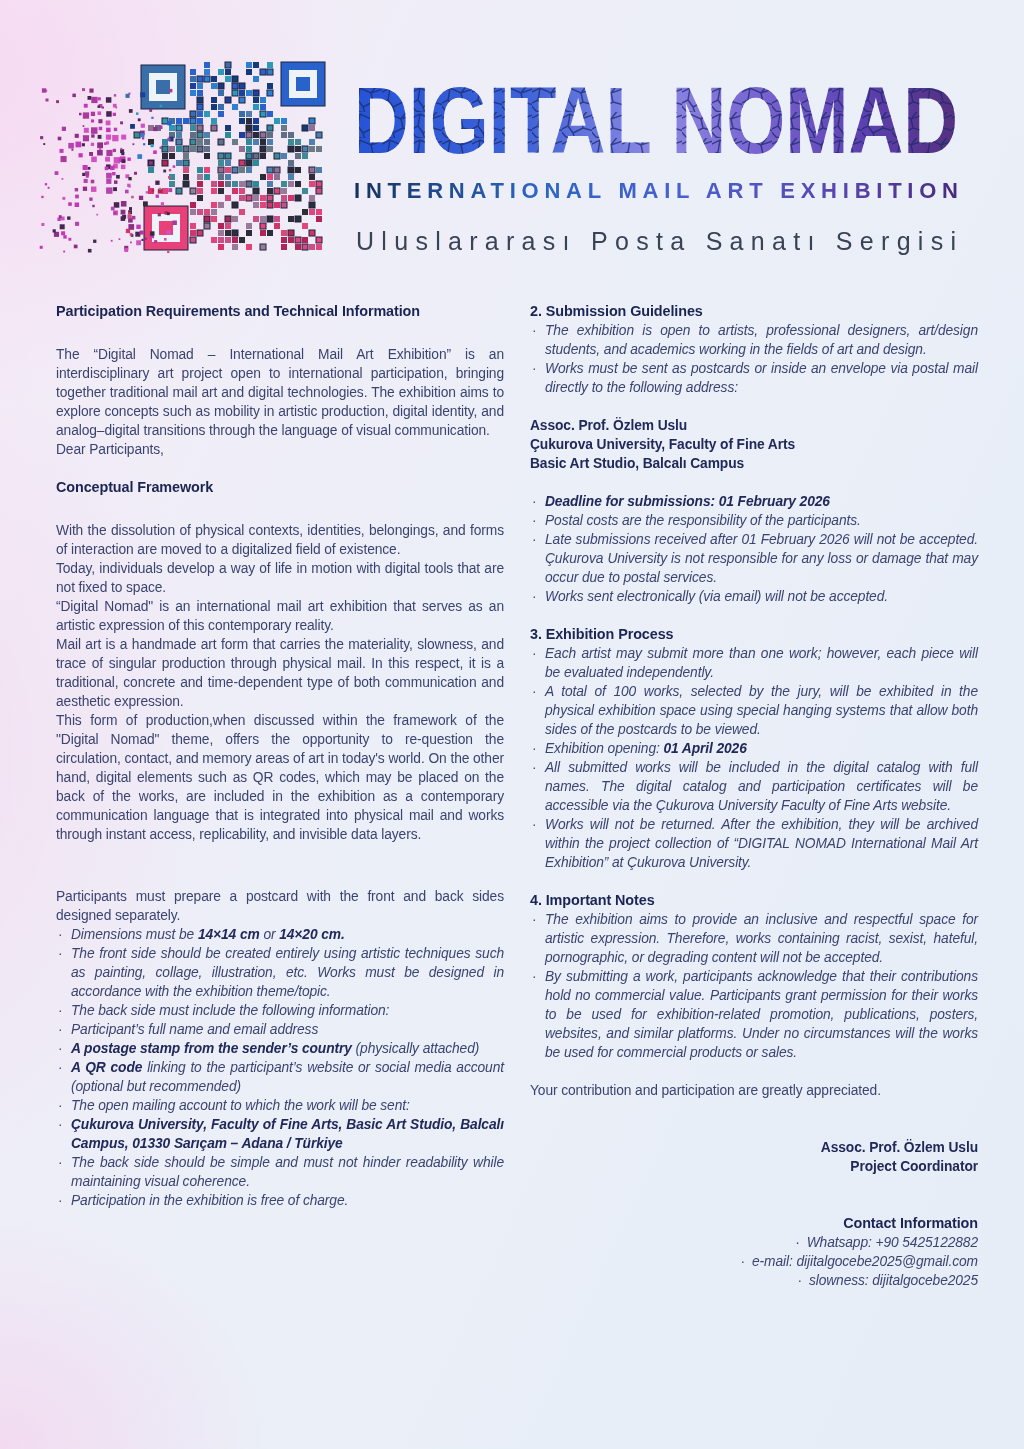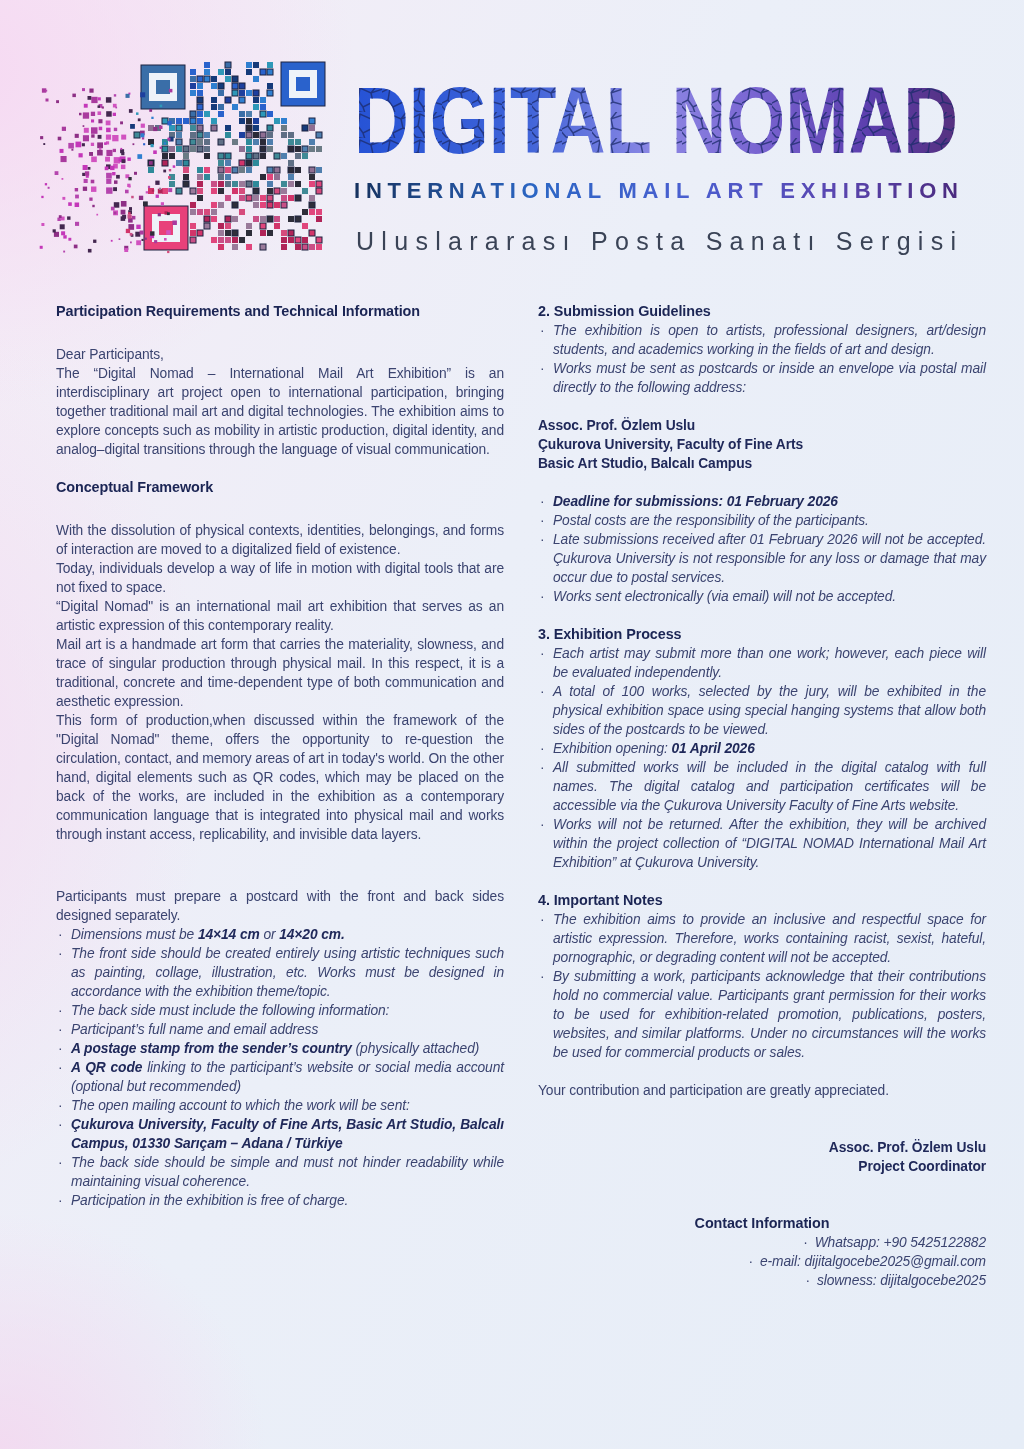--- a/index.html
+++ b/index.html
@@ -13,34 +13,34 @@
       radial-gradient(520px 760px at -9% 52%, rgba(244,219,241,.80) 0%, rgba(244,219,241,0) 58%),
       radial-gradient(430px 380px at 0% 100%, rgba(243,215,239,.85) 0%, rgba(243,215,239,0) 62%),
       linear-gradient(115deg,#f5ecf6 0%,#ebeff8 45%,#e6edf7 100%);
   }
   .header{ position:relative; height:268px; }
   .logo{ position:absolute; left:38px; top:58px; }
   .titleblock{ position:absolute; left:352px; top:60px; }
   .big{ font-family:"Liberation Sans",sans-serif; font-weight:bold; font-size:95px; }
   .sub{ font-family:"Liberation Sans",sans-serif; font-weight:bold; font-size:22px; }
   .tr { font-family:"Liberation Sans",sans-serif; font-weight:normal; font-size:25px; }
-  .content{ display:flex; gap:34px; padding:34px 48px 0 56px; font-size:13.8px; line-height:19px; letter-spacing:-0.1px; }
+  .content{ display:flex; gap:26px; padding:34px 48px 0 56px; font-size:13.8px; line-height:19px; letter-spacing:-0.1px; }
   .col{ flex:0 0 448px; width:448px; }
   .h{ font-weight:bold; color:#1b2554; font-size:14.4px; }
   .para{ text-align:justify; }
   .b{ font-weight:bold; color:#20295a; }
   .bullet{ display:flex; }
   .bullet .dot{ flex:0 0 15px; padding-left:2px; color:#3b4470; }
   .bullet .txt{ flex:1; text-align:justify;font-style:italic; }
   .bullet.right{ justify-content:flex-end; }
   .bullet.right .dot{ flex:0 0 auto; margin-right:7px; }
   .bullet.right .txt{ flex:0 0 auto; text-align:right; }
   .addr .para{ text-align:left; font-weight:bold; color:#20295a; }
   .sig  .para{ text-align:right; }
-  .right-align{ text-align:center; } .gap-m{ height:19px; } .gap-l{ height:24px; } .gap-xl{ height:38px; }
+  .right-align{ text-align:right; } .gap-m{ height:19px; } .gap-l{ height:24px; } .gap-xl{ height:38px; }
 </style>
 </head>
 <body>
 
 <div class="page">
 
   <header class="header">
     <svg class="logo" width="300" height="205" viewBox="0 0 300 205">
         <rect x="166.0" y="4.0" width="6.0" height="6.0" fill="#2a62cc"></rect>
         <rect x="187.0" y="4.0" width="6.0" height="6.0" fill="#3a6ea8" stroke="#1c2340" stroke-width="1"></rect>
@@ -576,22 +576,22 @@
       <text x="2" y="138" textLength="604" lengthAdjust="spacing" class="sub" fill="url(#sg)">INTERNATIONAL MAIL ART EXHIBITION</text>
       <text x="4" y="190" textLength="600" lengthAdjust="spacing" class="tr" fill="#3a4356">Uluslararası Posta Sanatı Sergisi</text>
     </svg>
   </header>
 
   <main class="content">
 
     <section class="col">
       <p class="h">Participation Requirements and Technical Information</p>
       <div class="gap-l"></div>
+      <p class="para">The “Digital Nomad – International Mail Art Exhibition” is an interdisciplinary art project open to international participation, bringing together traditional mail art and digital technologies. The exhibition aims to explore concepts such as mobility in artistic production, digital identity, and analog–digital transitions through the language of visual communication.</p>
       <p class="para">Dear Participants,</p>
-      <p class="para">The “Digital Nomad – International Mail Art Exhibition” is an interdisciplinary art project open to international participation, bringing together traditional mail art and digital technologies. The exhibition aims to explore concepts such as mobility in artistic production, digital identity, and analog–digital transitions through the language of visual communication.</p>
       <div class="gap-m"></div>
       <p class="h">Conceptual Framework</p>
       <div class="gap-l"></div>
       <div>
           <p class="para"><span>With the dissolution of physical contexts, identities, belongings, and forms of interaction are moved to a digitalized field of existence.</span></p>
           <p class="para"><span>Today, individuals develop a way of life in motion with digital tools that are not fixed to space.</span></p>
           <p class="para"><span>“Digital Nomad" is an international mail art exhibition that serves as an artistic expression of this contemporary reality.</span></p>
           <p class="para"><span>Mail art is a handmade art form that carries the materiality, slowness, and trace of singular production through physical mail. In this respect, it is a traditional, concrete and time-dependent type of both communication and aesthetic expression.</span></p>
           <p class="para"><span>This form of production,when discussed within the framework of the "Digital Nomad" theme, offers the opportunity to re-question the circulation, contact, and memory areas of art in today's world. On the other hand, digital elements such as QR codes, which may be placed on the back of the works, are included in the exhibition as a contemporary communication language that is integrated into physical mail and works through instant access, replicability, and invisible data layers.</span></p>
         </div>

